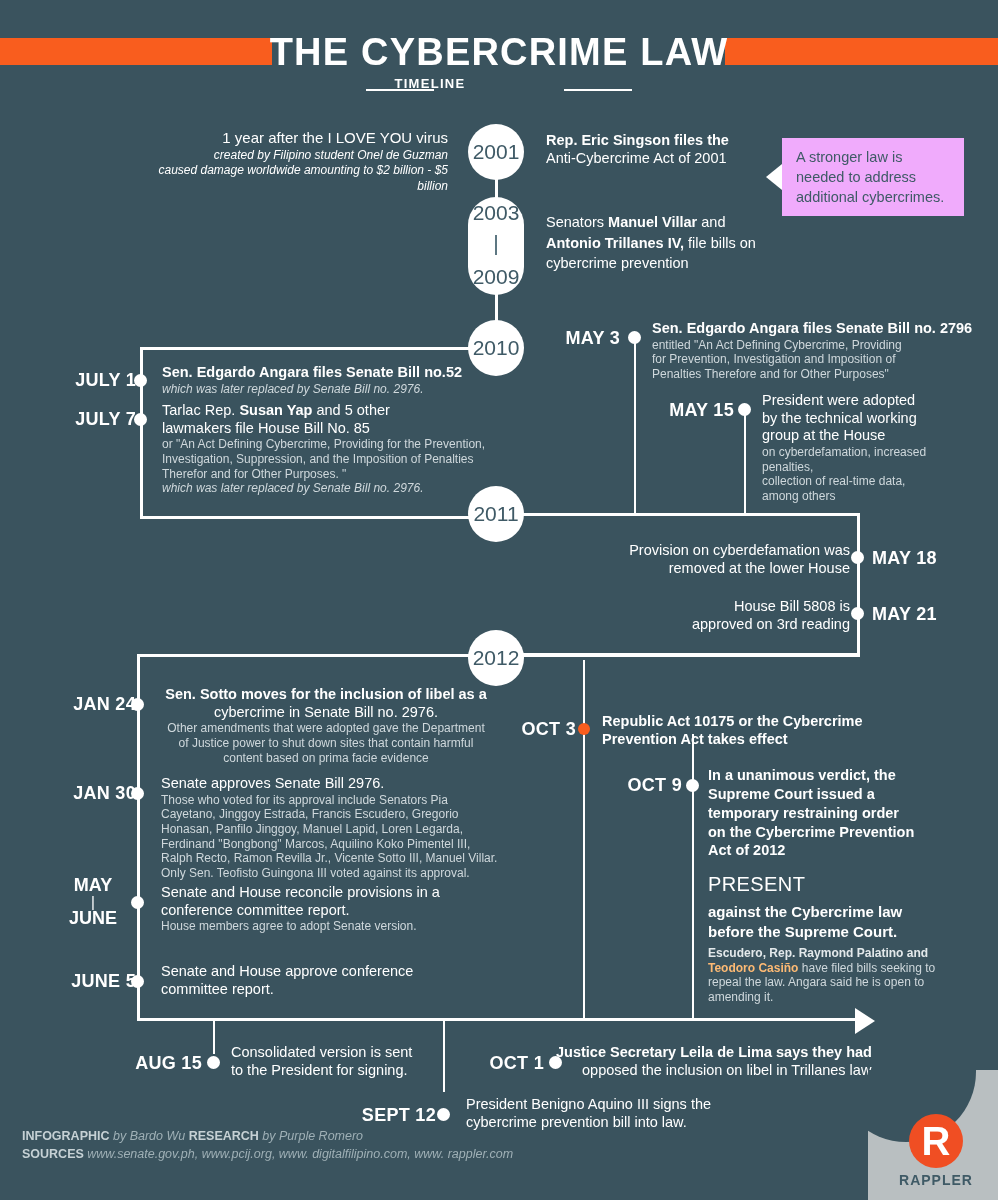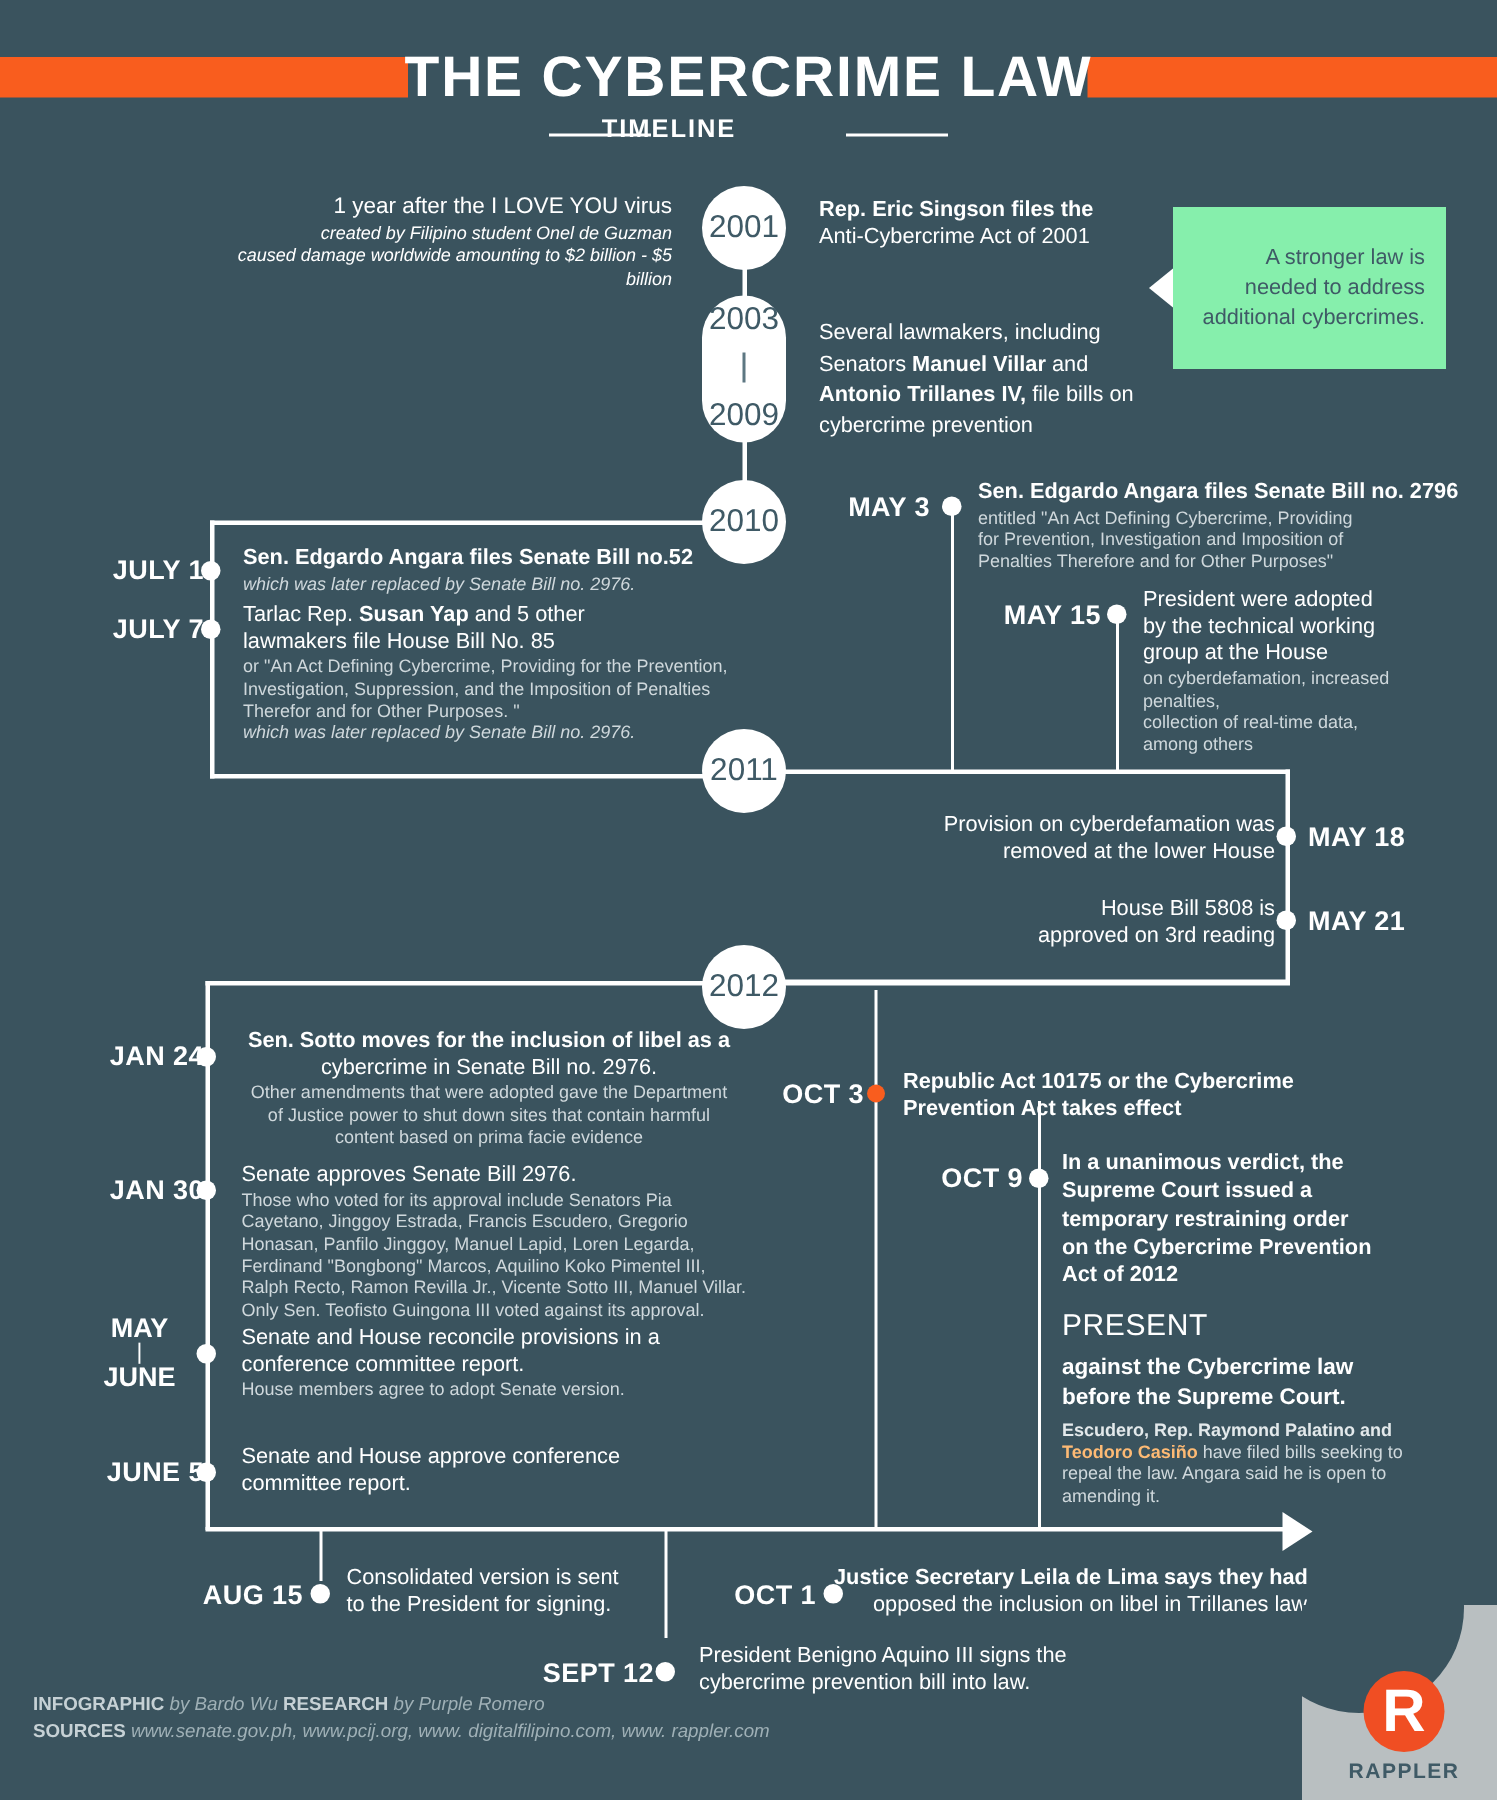--- a/index.html
+++ b/index.html
@@ -20,22 +20,22 @@
   .title {
     left:0; top:30px; width:998px; text-align:center;
     font-size:38px; font-weight:bold; letter-spacing:1.2px;
     line-height:44px;
   }
   .sub-wrap { left:0; top:78px; width:998px; height:24px; }
   .sub-line { top:11px; height:2px; background:#fff; }
   .sub-line.l { left:366px; width:68px; }
   .sub-line.r { left:564px; width:68px; }
   .subtitle {
-    left:16px; top:76px; width:860px; text-align:center;
-    font-size:17px; font-weight:bold; letter-spacing:1.3px;
+    left:0; top:76px; width:860px; text-align:center;
+    font-size:13px; font-weight:bold; letter-spacing:1.3px;
   }
 
   
   .ln { background:#ffffff; }
   .v  { width:3px; }
   .h  { height:3px; }
   .thin { width:2px; background:#fff; }
 
   
   .year {
@@ -70,23 +70,23 @@
 
   .t-right { text-align:right; }
 
   
   .topnote { text-align:right; width:320px; line-height:1.3; }
   .topnote .l1 { font-size:15px; }
   .topnote .l2, .topnote .l3 { font-size:12px; font-style:italic; color:#ffffff; }
 
   
   .bubble {
-    background:#86efac; color:#3f5a66;
-    font-size:14.5px; text-align:right; line-height:1.38;
-    padding:24px 14px; width:182px;
+    background:#f0abfc; color:#3f5a66;
+    font-size:14.5px; text-align:left; line-height:1.38;
+    padding:9px 14px; width:182px;
   }
   .bubble-tail {
     width:0; height:0;
     border-top:13px solid transparent;
     border-bottom:13px solid transparent;
     border-right:16px solid #fff;
   }
 
   
   .arrowhead {
@@ -177,21 +177,20 @@
     <div class="hd"><b>Rep. Eric Singson</b><span> files the</span></div>
     <div class="hd-n">Anti-Cybercrime Act of 2001</div>
   </div>
 
   <div class="abs" style="left:766px; top:138px; display:flex; align-items:center;">
     <div class="bubble-tail"></div>
     <div class="bubble">A stronger law is needed to address additional cybercrimes.</div>
   </div>
 
   <div class="abs blk" style="left:546px; top:212px; width:250px; line-height:1.42;">
-    <div class="hd-n">Several lawmakers, including</div>
     <div class="hd-n"><span>Senators </span><b>Manuel Villar</b><span> and</span></div>
     <div class="hd-n"><b>Antonio Trillanes IV,</b><span> file bills on</span></div>
     <div class="hd-n">cybercrime prevention</div>
   </div>
 
   <div class="abs ln h" style="left:140px; top:347px; width:330px;"></div>
   <div class="abs ln v" style="left:140px; top:347px; height:172px;"></div>
   <div class="abs ln h" style="left:140px; top:516px; width:332px;"></div>
 
   <div class="abs lbl" style="left:58px; top:370px; width:78px; text-align:right;">JULY 1</div>

